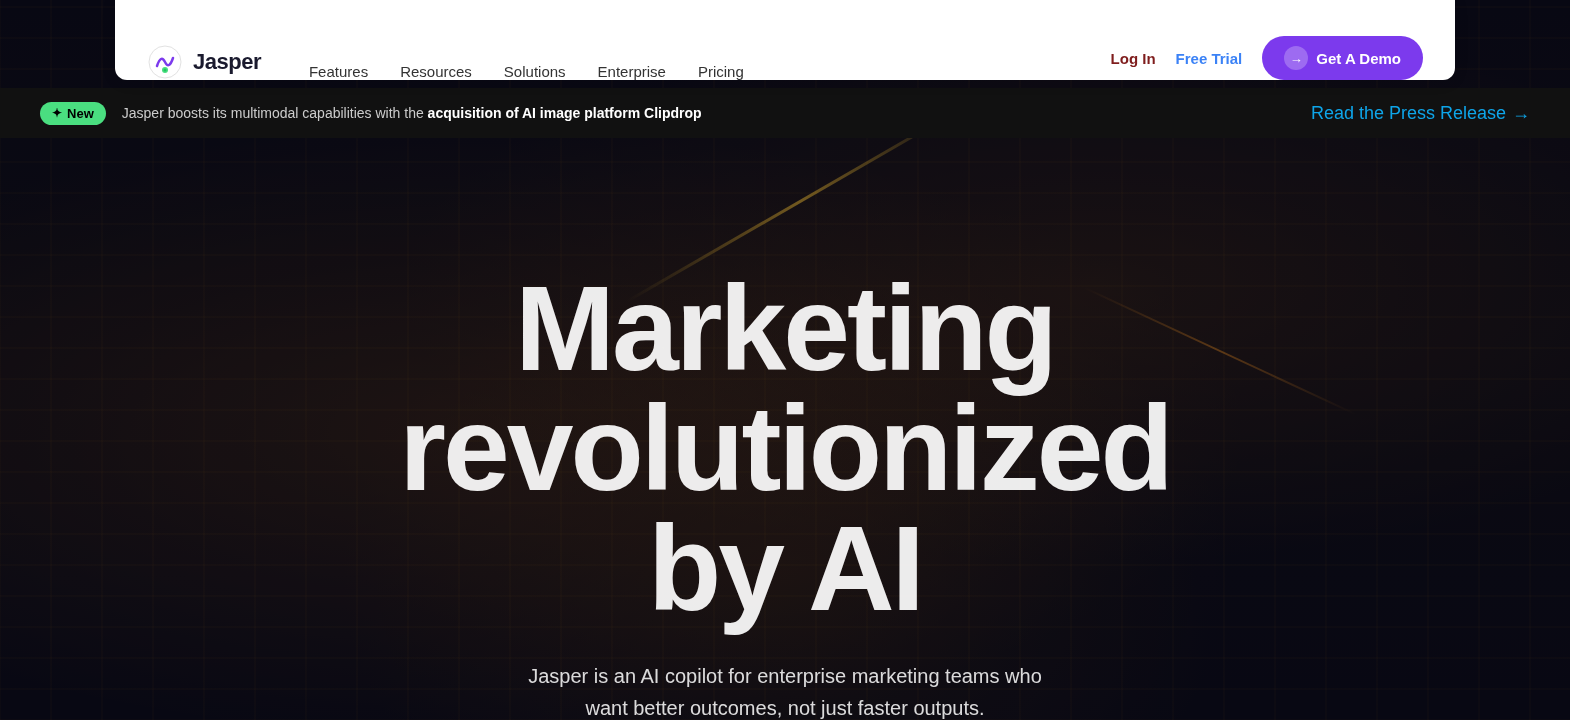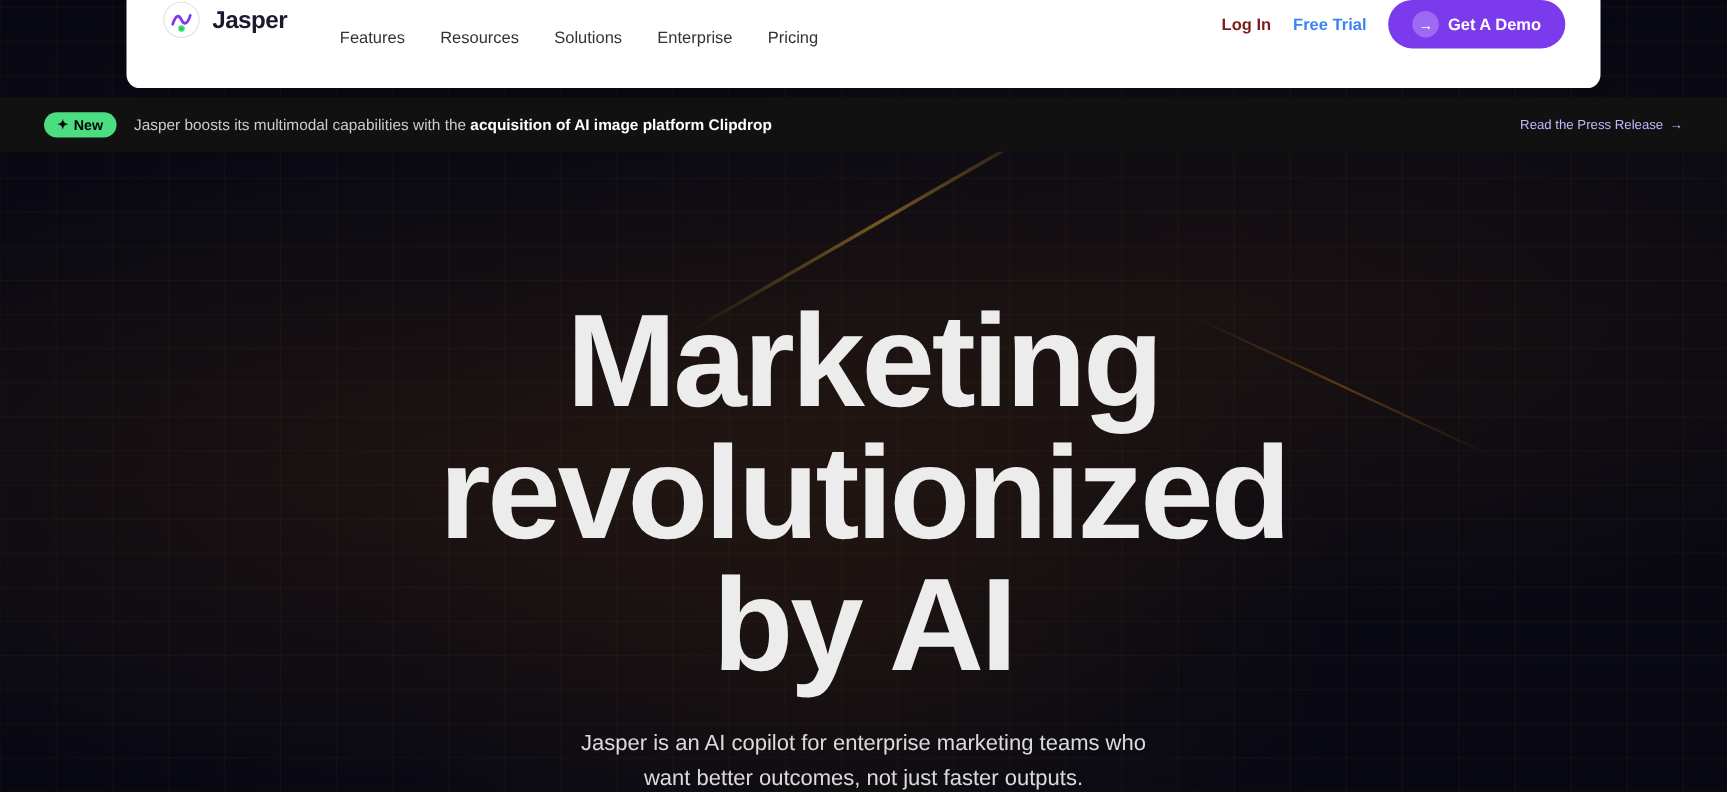--- a/index.html
+++ b/index.html
@@ -8,21 +8,21 @@
     
     .navbar {
       position: absolute;
       top: 0; left: 50%;
       transform: translateX(-50%);
       width: 1340px;
       height: 80px;
       background: #fff;
       border-radius: 0 0 12px 12px;
       display: flex;
-      align-items: flex-start;
+      align-items: flex-end;
       padding: 0 32px;
       z-index: 100;
       box-shadow: 0 2px 16px rgba(0,0,0,0.08);
     }
     .nav-logo {
       display: flex;
       align-items: center;
       gap: 10px;
       margin-right: 48px;
       text-decoration: none;
@@ -118,22 +118,22 @@
       flex: 1;
     }
     .announcement-text strong {
       color: #fff;
       font-weight: 700;
     }
     .press-release-link {
       display: flex;
       align-items: center;
       gap: 6px;
-      font-size: 12px;
-      color: #c4b5fd;
+      font-size: 18px;
+      color: #0ea5e9;
       text-decoration: none;
       white-space: nowrap;
     }
 
     
     .hero {
       position: absolute;
       top: 0; left: 0; right: 0; bottom: 0;
       z-index: 1;
     }

